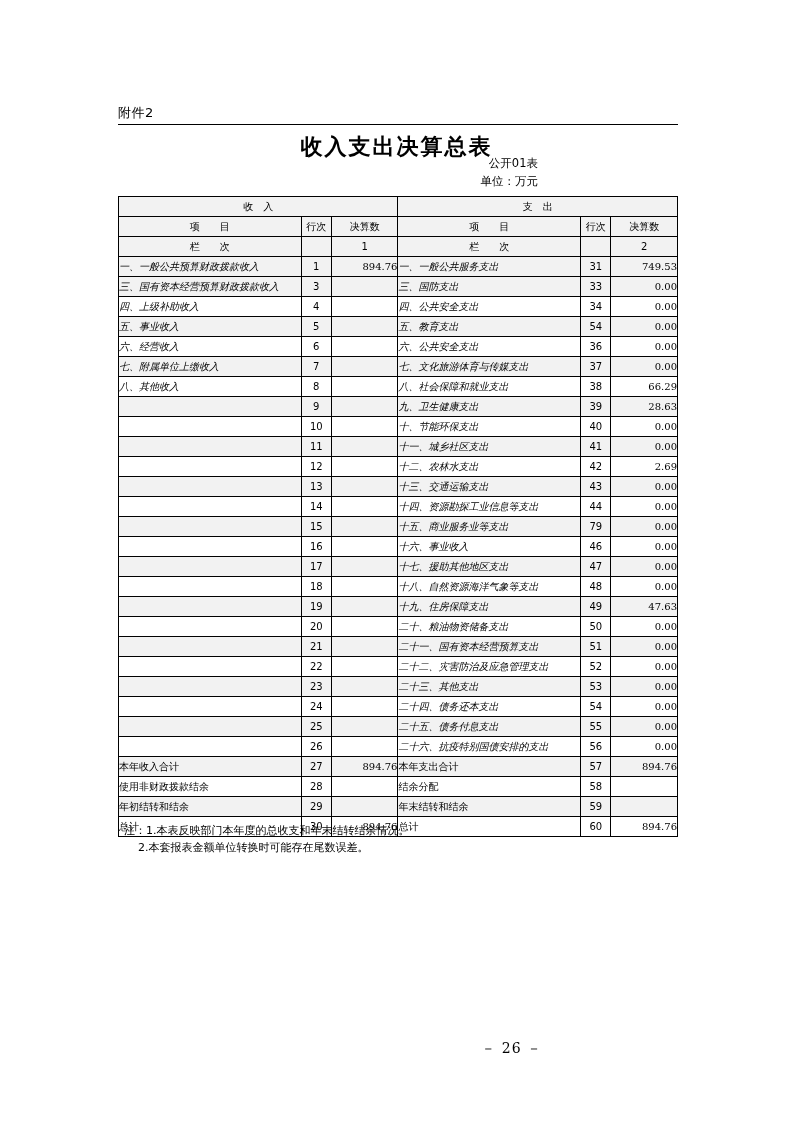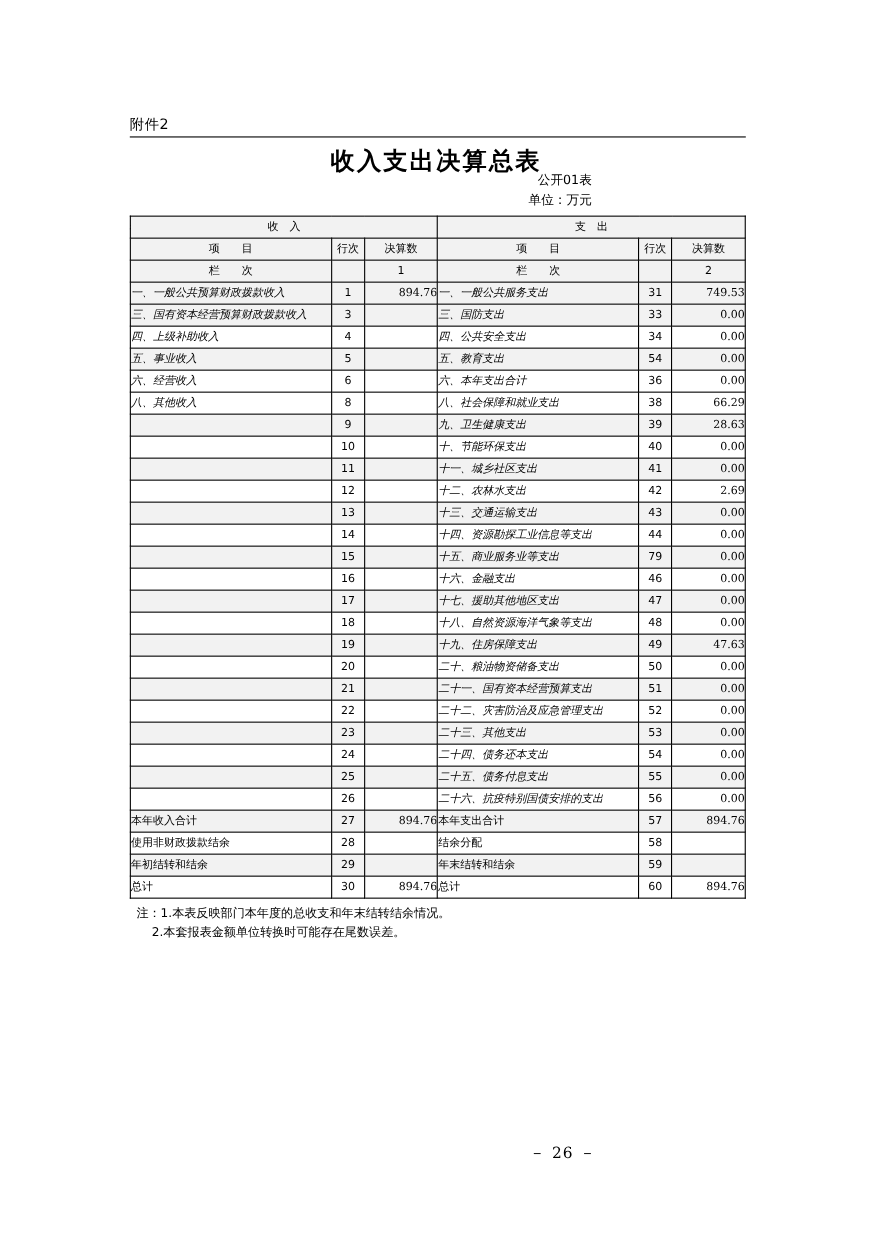--- a/index.html
+++ b/index.html
@@ -217,23 +217,31 @@
           <td class="cell-row shade">5</td>
           <td class="cell-num shade"></td>
           <td class="cell-item shade">五、教育支出</td>
           <td class="cell-row shade">54</td>
           <td class="cell-num shade">0.00</td>
         </tr>
         <tr>
           <td class="cell-item white">六、经营收入</td>
           <td class="cell-row white">6</td>
           <td class="cell-num white"></td>
-          <td class="cell-item white">六、本年支出合计</td>
+          <td class="cell-item white">六、公共安全支出</td>
           <td class="cell-row white">36</td>
           <td class="cell-num white">0.00</td>
+        </tr>
+        <tr>
+          <td class="cell-item shade">七、附属单位上缴收入</td>
+          <td class="cell-row shade">7</td>
+          <td class="cell-num shade"></td>
+          <td class="cell-item shade">七、文化旅游体育与传媒支出</td>
+          <td class="cell-row shade">37</td>
+          <td class="cell-num shade">0.00</td>
         </tr>
         <tr>
           <td class="cell-item white">八、其他收入</td>
           <td class="cell-row white">8</td>
           <td class="cell-num white"></td>
           <td class="cell-item white">八、社会保障和就业支出</td>
           <td class="cell-row white">38</td>
           <td class="cell-num white">66.29</td>
         </tr>
         <tr>
@@ -289,21 +297,21 @@
           <td class="cell-row shade">15</td>
           <td class="cell-num shade"></td>
           <td class="cell-item shade">十五、商业服务业等支出</td>
           <td class="cell-row shade">79</td>
           <td class="cell-num shade">0.00</td>
         </tr>
         <tr>
           <td class="cell-item white"></td>
           <td class="cell-row white">16</td>
           <td class="cell-num white"></td>
-          <td class="cell-item white">十六、金融支出</td>
+          <td class="cell-item white">十六、事业收入</td>
           <td class="cell-row white">46</td>
           <td class="cell-num white">0.00</td>
         </tr>
         <tr>
           <td class="cell-item shade"></td>
           <td class="cell-row shade">17</td>
           <td class="cell-num shade"></td>
           <td class="cell-item shade">十七、援助其他地区支出</td>
           <td class="cell-row shade">47</td>
           <td class="cell-num shade">0.00</td>

